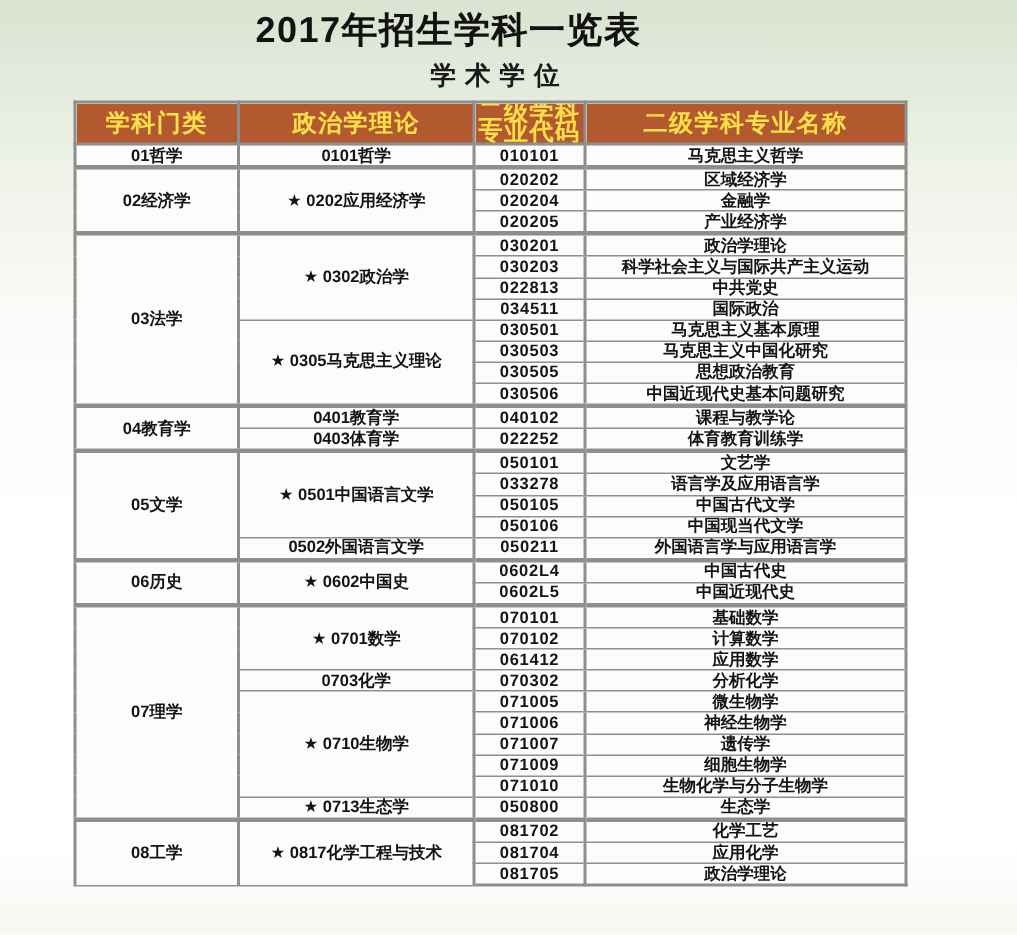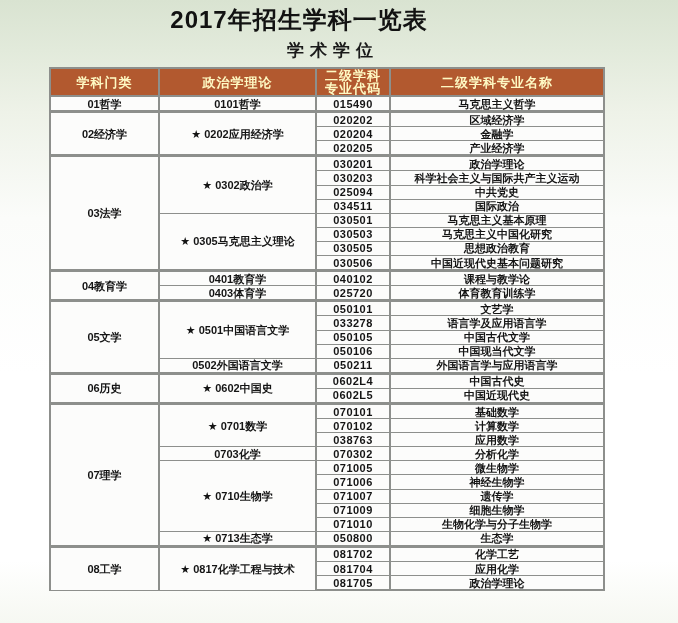--- a/index.html
+++ b/index.html
@@ -52,22 +52,22 @@
     border: 2px solid #8d8f8c;
     background: #fcfcfb;
     text-align: center;
     vertical-align: middle;
     font-weight: bold;
     overflow: hidden;
     white-space: nowrap;
   }
   table.schedule th {
     background: #b2592f;
-    color: #fef9c3;
-    font-size: 13px;
+    color: #fde047;
+    font-size: 16px;
     line-height: 13px;
     height: 26px;
     padding: 0 2px;
     letter-spacing: 1px;
     white-space: normal;
   }
   table.schedule td {
     font-size: 11px;
     line-height: 12px;
     height: 13.1px;
@@ -105,21 +105,21 @@
       <th>学科门类</th>
       <th>政治学理论</th>
       <th>二级学科专业代码</th>
       <th>二级学科专业名称</th>
     </tr>
   </thead>
   <tbody>
       <tr>
         <td rowspan="1" class="col-category">01哲学</td>
         <td rowspan="1" class="col-discipline">0101哲学</td>
-        <td class="col-code">015490</td>
+        <td class="col-code">010101</td>
         <td class="col-name">马克思主义哲学</td>
       </tr>
       <tr class="section-start">
         <td rowspan="3" class="col-category">02经济学</td>
         <td rowspan="3" class="col-discipline">★ 0202应用经济学</td>
         <td class="col-code">020202</td>
         <td class="col-name">区域经济学</td>
       </tr>
       <tr>
         <td class="col-code">020204</td>
@@ -133,21 +133,21 @@
         <td rowspan="8" class="col-category">03法学</td>
         <td rowspan="4" class="col-discipline">★ 0302政治学</td>
         <td class="col-code">030201</td>
         <td class="col-name">政治学理论</td>
       </tr>
       <tr>
         <td class="col-code">030203</td>
         <td class="col-name">科学社会主义与国际共产主义运动</td>
       </tr>
       <tr>
-        <td class="col-code">025094</td>
+        <td class="col-code">022813</td>
         <td class="col-name">中共党史</td>
       </tr>
       <tr>
         <td class="col-code">034511</td>
         <td class="col-name">国际政治</td>
       </tr>
       <tr>
         <td rowspan="4" class="col-discipline">★ 0305马克思主义理论</td>
         <td class="col-code">030501</td>
         <td class="col-name">马克思主义基本原理</td>
@@ -165,21 +165,21 @@
         <td class="col-name">中国近现代史基本问题研究</td>
       </tr>
       <tr class="section-start">
         <td rowspan="2" class="col-category">04教育学</td>
         <td rowspan="1" class="col-discipline">0401教育学</td>
         <td class="col-code">040102</td>
         <td class="col-name">课程与教学论</td>
       </tr>
       <tr>
         <td rowspan="1" class="col-discipline">0403体育学</td>
-        <td class="col-code">025720</td>
+        <td class="col-code">022252</td>
         <td class="col-name">体育教育训练学</td>
       </tr>
       <tr class="section-start">
         <td rowspan="5" class="col-category">05文学</td>
         <td rowspan="4" class="col-discipline">★ 0501中国语言文学</td>
         <td class="col-code">050101</td>
         <td class="col-name">文艺学</td>
       </tr>
       <tr>
         <td class="col-code">033278</td>
@@ -212,21 +212,21 @@
         <td rowspan="10" class="col-category">07理学</td>
         <td rowspan="3" class="col-discipline">★ 0701数学</td>
         <td class="col-code">070101</td>
         <td class="col-name">基础数学</td>
       </tr>
       <tr>
         <td class="col-code">070102</td>
         <td class="col-name">计算数学</td>
       </tr>
       <tr>
-        <td class="col-code">038763</td>
+        <td class="col-code">061412</td>
         <td class="col-name">应用数学</td>
       </tr>
       <tr>
         <td rowspan="1" class="col-discipline">0703化学</td>
         <td class="col-code">070302</td>
         <td class="col-name">分析化学</td>
       </tr>
       <tr>
         <td rowspan="5" class="col-discipline">★ 0710生物学</td>
         <td class="col-code">071005</td>

